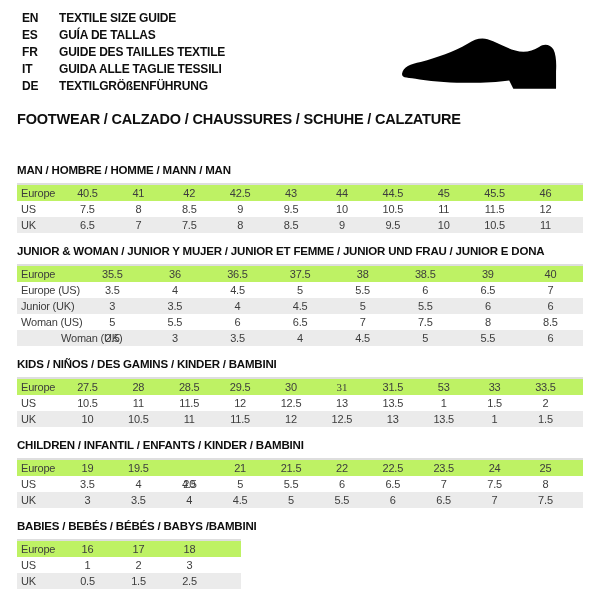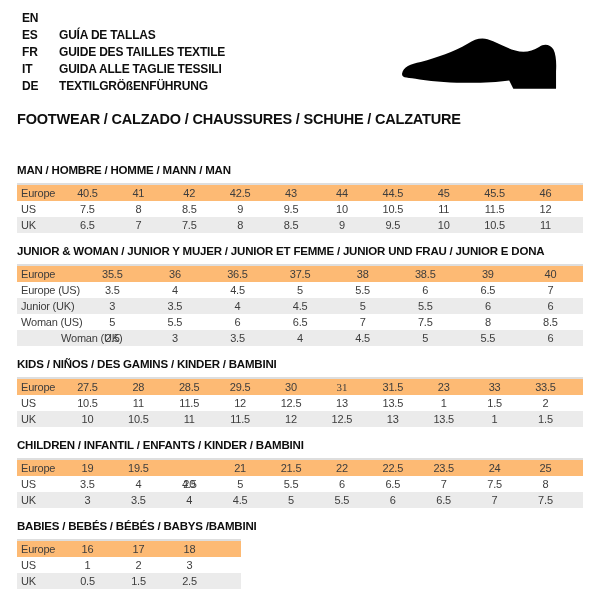--- a/index.html
+++ b/index.html
@@ -14,32 +14,33 @@
   .lang-block { position: absolute; top: 10px; left: 22px; }
   .lang-row { display: flex; line-height: 17px; font-size: 12px; font-weight: bold; letter-spacing: -0.2px; color: #0e0e0e; }
   .lang-code { width: 37px; flex: 0 0 37px; }
   .shoe-wrap { position: absolute; left: 397px; top: 33px; width: 175px; height: 64px; }
   .footwear-line { position: absolute; top: 111px; left: 17px; font-size: 14.5px; font-weight: bold; letter-spacing: -0.2px; color: #0e0e0e; }
   .sections { position: absolute; top: 164px; left: 17px; width: 566px; }
   .section { margin-bottom: 12px; }
   .section-title { font-size: 11.5px; font-weight: bold; letter-spacing: -0.2px; color: #0e0e0e; margin-bottom: 7px; }
   .tbl { border-top: 2px solid #dedede; }
   .trow { display: flex; align-items: center; height: 16px; font-size: 11px; letter-spacing: -0.2px; color: #3d3d3d; }
-  .trow.head { background: #fdba74; }
+  .trow.head { background: #bef264; }
   .trow.shade { background: #ebebeb; }
   .trow.plain { background: #ffffff; }
   .cell-label { padding-left: 4px; white-space: nowrap; }
   .cell { text-align: center; flex: 0 0 auto; }
 </style>
 </head>
 <body>
 
 <div class="lang-block">
     <div class="lang-row">
       <span class="lang-code">EN</span>
+      <span class="lang-text">TEXTILE SIZE GUIDE</span>
     </div>
     <div class="lang-row">
       <span class="lang-code">ES</span>
       <span class="lang-text">GUÍA DE TALLAS</span>
     </div>
     <div class="lang-row">
       <span class="lang-code">FR</span>
       <span class="lang-text">GUIDE DES TAILLES TEXTILE</span>
     </div>
     <div class="lang-row">
@@ -182,21 +183,21 @@
       <div class="tbl" style="width: 566px;">
         <div class="trow head">
           <span class="cell-label" style="width: 45px; flex: 0 0 45px;">Europe</span>
           <span class="cell" style="width: 50.9px;">27.5</span>
           <span class="cell" style="width: 50.9px;">28</span>
           <span class="cell" style="width: 50.9px;">28.5</span>
           <span class="cell" style="width: 50.9px;">29.5</span>
           <span class="cell" style="width: 50.9px;">30</span>
           <span class="cell" style="width: 50.9px; font-family: Liberation Serif, serif;">31</span>
           <span class="cell" style="width: 50.9px;">31.5</span>
-          <span class="cell" style="width: 50.9px;">23</span>
+          <span class="cell" style="width: 50.9px;">53</span>
           <span class="cell" style="width: 50.9px;">33</span>
           <span class="cell" style="width: 50.9px;">33.5</span>
         </div>
         <div class="trow plain">
           <span class="cell-label" style="width: 45px; flex: 0 0 45px;">US</span>
           <span class="cell" style="width: 50.9px;">10.5</span>
           <span class="cell" style="width: 50.9px;">11</span>
           <span class="cell" style="width: 50.9px;">11.5</span>
           <span class="cell" style="width: 50.9px;">12</span>
           <span class="cell" style="width: 50.9px;">12.5</span>

